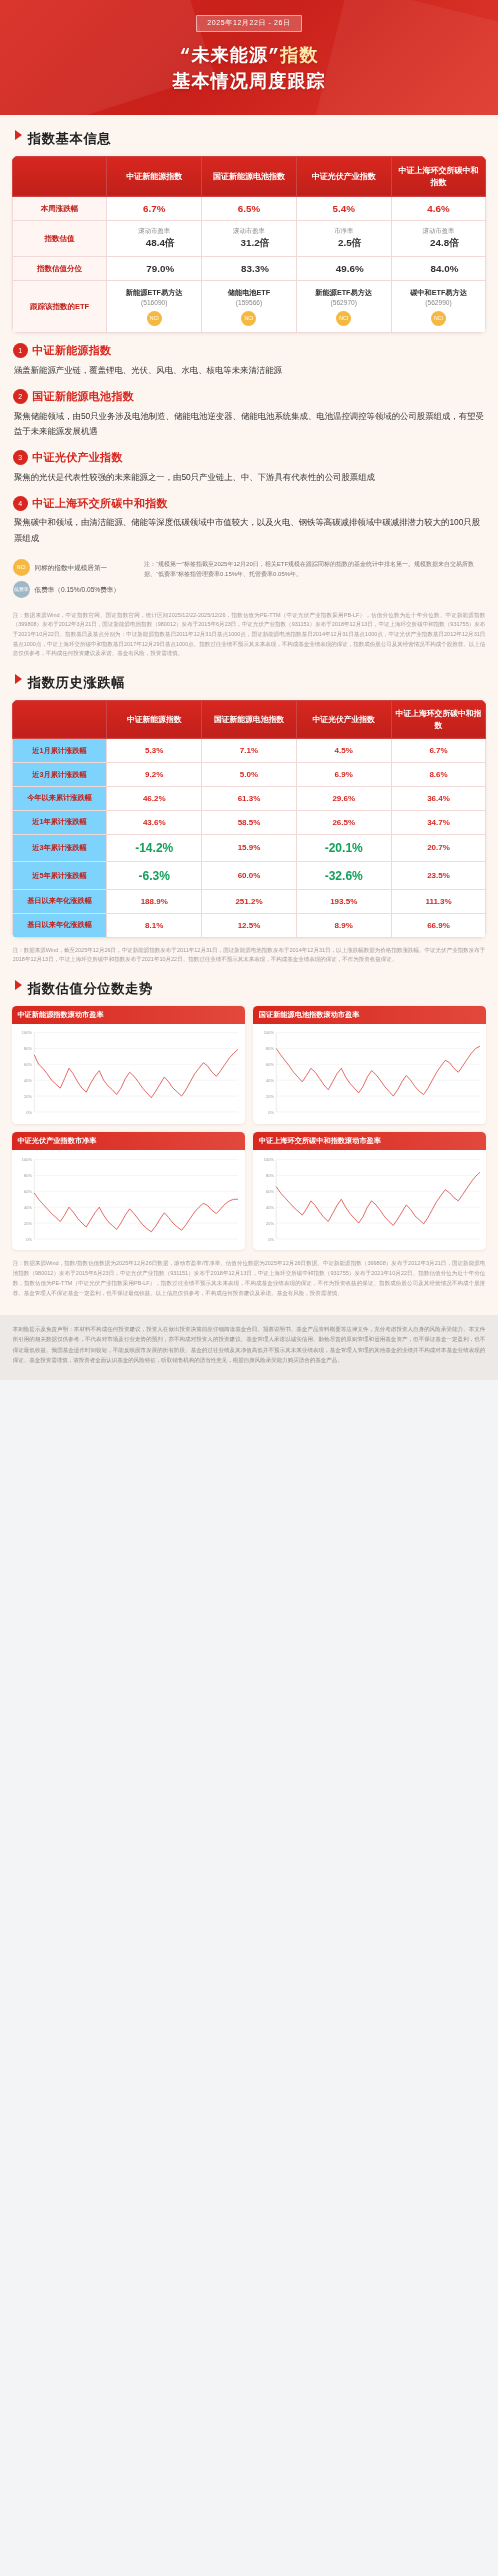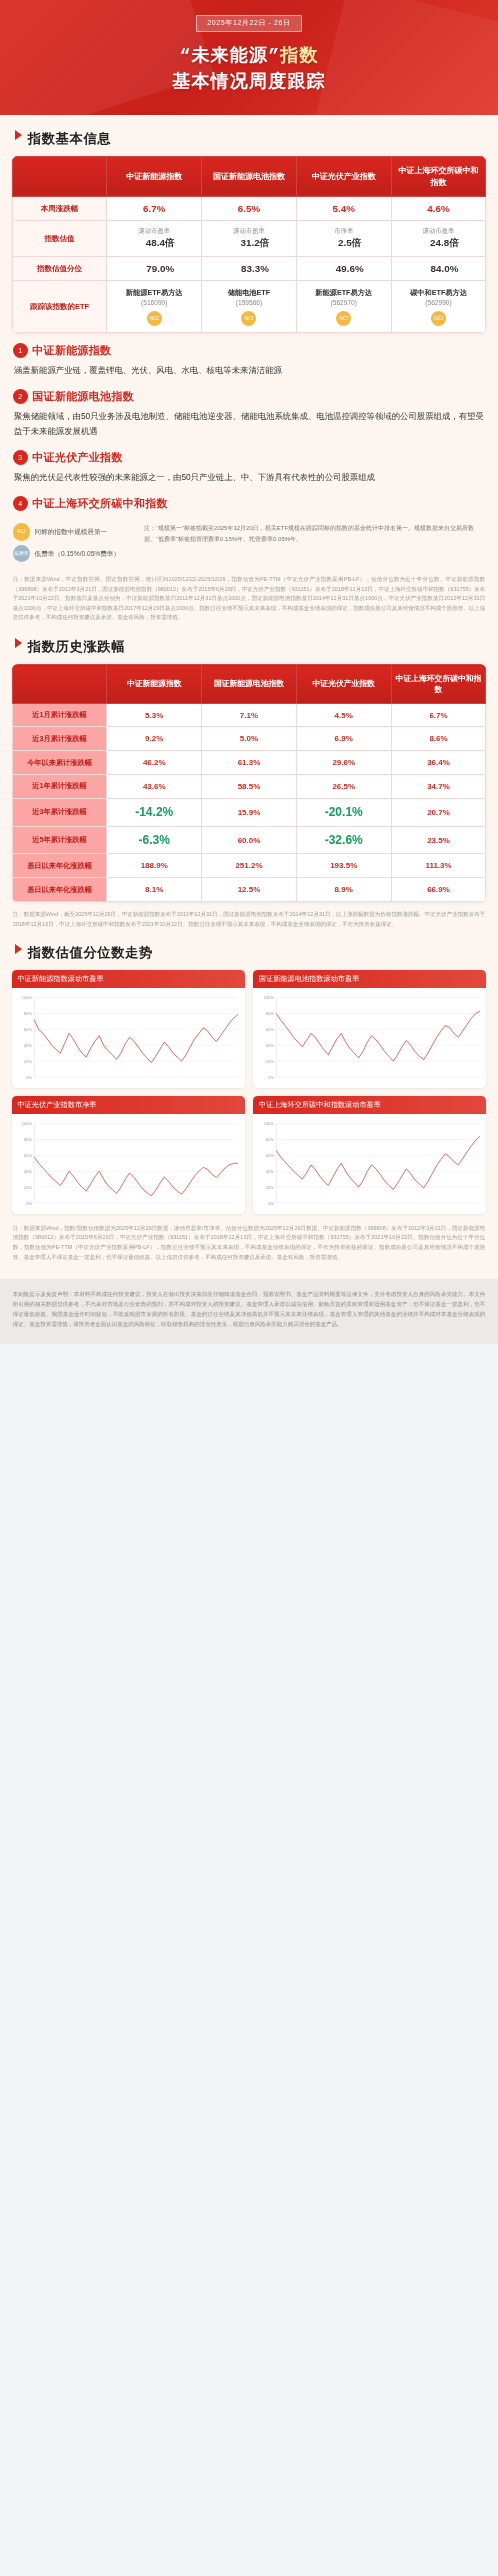--- a/index.html
+++ b/index.html
@@ -212,21 +212,21 @@
   table.hist thead th {
     background: linear-gradient(180deg,#d8271f,#c0201a);
     color: #fff;
     font-weight: bold;
     font-size: 7.8px;
     line-height: 1.45;
     border-color:#c44;
     padding: 7.5px 3.5px;
   }
   table.hist tbody th {
-    background: #fca5a5;
+    background: #7dd3fc;
     color: #c0201a;
     font-weight: bold;
     font-size: 7.2px;
     width: 87px;
   }
   .up { color:#d8271f; font-weight:bold; font-size:8px; }
   .down { color:#14a05a; font-weight:bold; font-size:12px; }
   
   .chart-grid {
     display: grid;
@@ -237,21 +237,21 @@
   .chart-card {
     background: #fff;
     border-radius: 4.6px;
     box-shadow: 0 0.6px 2.9px rgba(0,0,0,.07);
     overflow: hidden;
   }
   .chart-title {
     background: linear-gradient(90deg,#d8271f,#e2483c);
     color: #fff;
     font-size: 7.2px;
-    font-weight: normal;
+    font-weight: bold;
     padding: 4px 5.8px;
   }
   .chart-body { padding: 4.6px 3.5px 3.5px; }
   .chart-svg { display:block; width:100%; height:92px; }
   .footer-note {
     margin: 9.2px 12.7px 0;
     font-size: 5.5px;
     color: #9a9a9a;
     line-height: 1.8;
     text-align: justify;
@@ -381,20 +381,21 @@
       <h3>中证光伏产业指数</h3>
     </div>
     <div class="desc-body">聚焦的光伏是代表性较强的未来能源之一，由50只产业链上、中、下游具有代表性的公司股票组成</div>
   </div>
 
   <div class="desc-block">
     <div class="desc-head">
       <span class="badge">4</span>
       <h3>中证上海环交所碳中和指数</h3>
     </div>
+    <div class="desc-body">聚焦碳中和领域，由清洁能源、储能等深度低碳领域中市值较大，以及火电、钢铁等高碳减排领域中碳减排潜力较大的100只股票组成</div>
   </div>
 
   <div class="legend-row">
     <div class="legend-left">
       <div class="legend-item">
         <span class="legend-circle nci">NCI</span>
         <span class="legend-text">同标的指数中规模居第一</span>
       </div>
       <div class="legend-item">
         <span class="legend-circle low">低费率</span>

